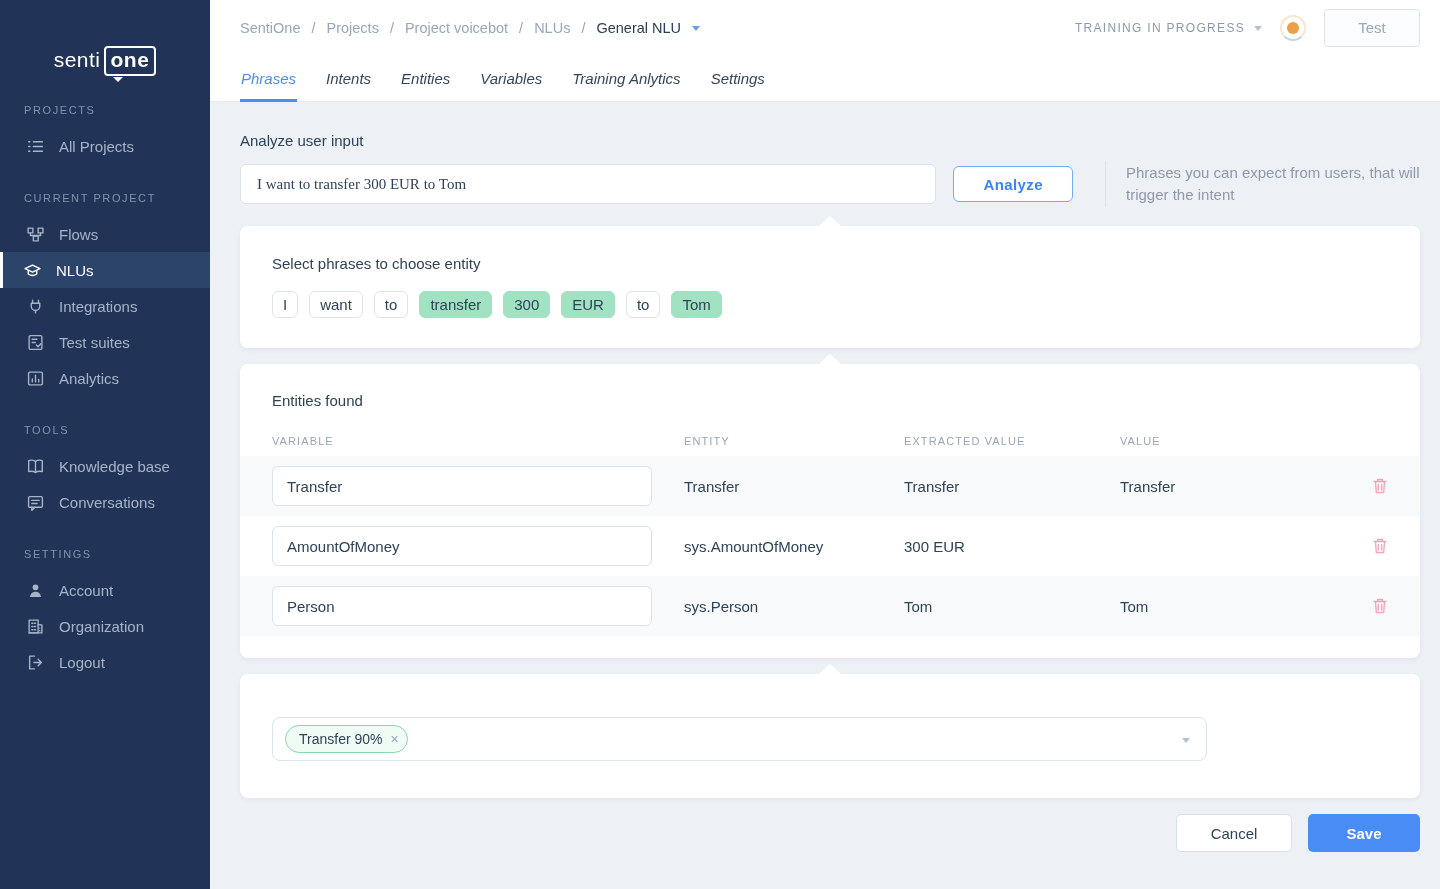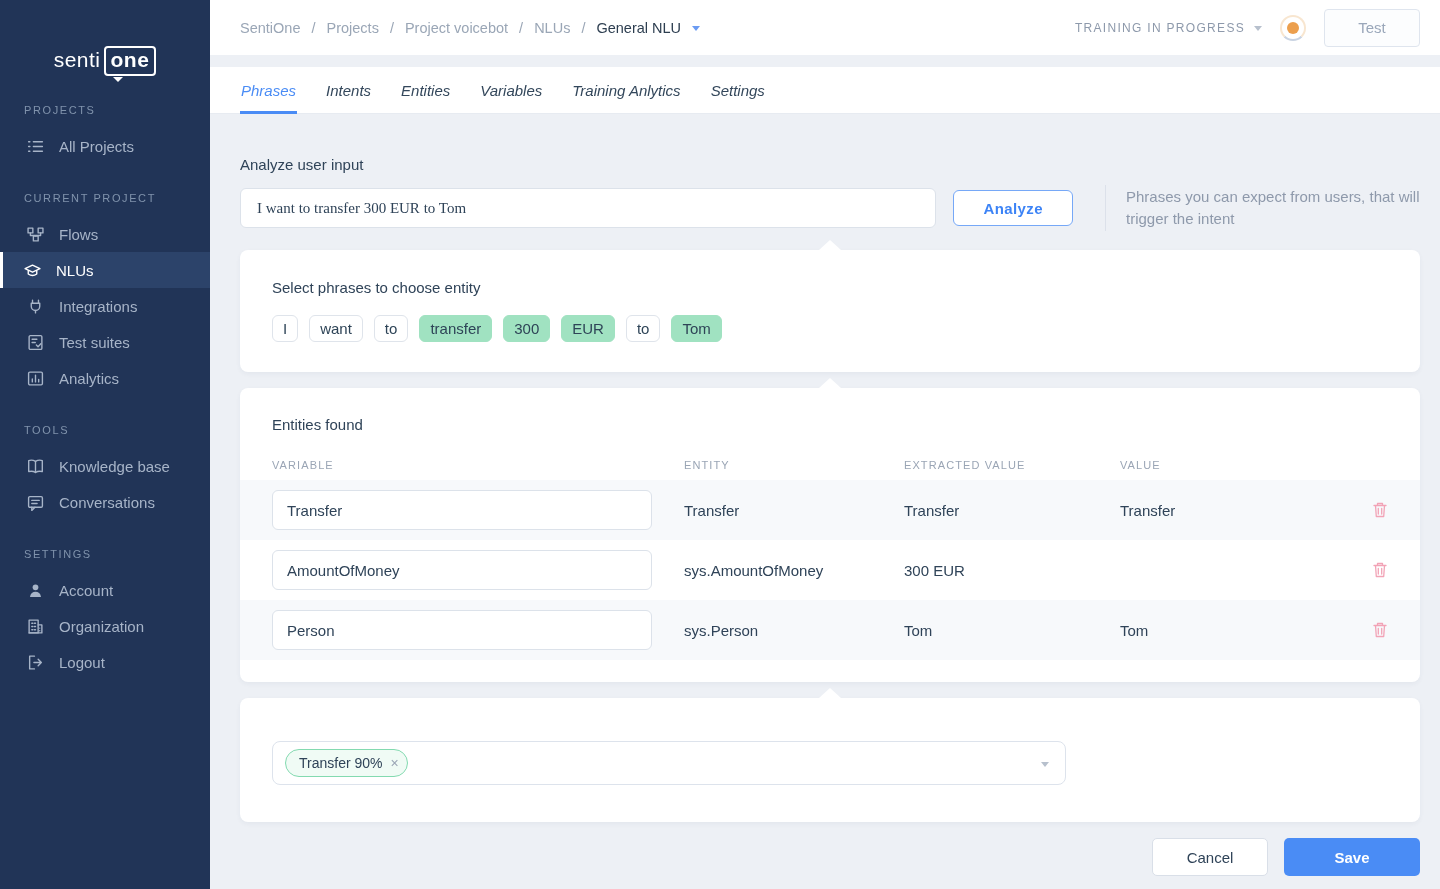--- a/index.html
+++ b/index.html
@@ -11,21 +11,21 @@
   .sidebar { width:210px; flex-shrink:0; background:#213457; padding-top:46px; }
   .logo { text-align:center; color:#fff; font-size:21px; letter-spacing:.5px; margin-bottom:26px; }
   .logo .one { display:inline-block; border:2px solid #fff; border-radius:4px; padding:0 5px 2px; margin-left:3px; position:relative; font-weight:600;}
   .logo .one::after { content:''; position:absolute; left:7px; bottom:-8px; border:5px solid transparent; border-top-color:#fff; border-bottom:none; }
   .side-section-title { padding:0 24px; font-size:11px; letter-spacing:1.6px; color:#8093ac; margin:28px 0 12px; }
   .side-item { display:flex; align-items:center; gap:15px; height:36px; padding:0 24px; font-size:15px; color:#a7b4c8; cursor:pointer; border-left:3px solid transparent; }
   .side-item svg { width:17px; height:17px; flex-shrink:0; }
   .side-item.active { background:#2c436a; color:#fff; border-left:3px solid #fff; padding-left:21px; }
 
   
-  .main { flex:1; display:flex; flex-direction:column; min-width:0;gap:12px; }
+  .main { flex:1; display:flex; flex-direction:column; min-width:0; }
   .topbar { background:#fff; height:55px; display:flex; align-items:center; justify-content:space-between; padding:0 20px 0 30px; flex-shrink:0;}
   .breadcrumb { display:flex; align-items:center; gap:11px; font-size:14.5px; color:#9aa6b6; }
   .breadcrumb .current { color:#2d3e50; }
   .caret-down-blue { width:0; height:0; border:4px solid transparent; border-top:5px solid #6b9bf2; border-bottom:none; margin-top:2px; }
   .caret-down-gray { width:0; height:0; border:4px solid transparent; border-top:5px solid #b7c0cd; border-bottom:none; margin-top:2px; }
   .topbar-right { display:flex; align-items:center; gap:18px; }
   .status { display:flex; align-items:center; gap:9px; font-size:12px; letter-spacing:1.3px; color:#8d99ab; }
   .spinner { width:26px; height:26px; border-radius:50%; border:2px solid #f8e6d0; border-bottom-color:#c9d3e2; position:relative; }
   .spinner .dot { position:absolute; inset:5px; border-radius:50%; background:#ec9f4d; }
   .train-btn { width:96px; height:38px; border:1px solid #dfe5ee; border-radius:4px; background:#fcfdfe; color:#9aa7ba; font-size:15px; font-family:inherit; }
@@ -58,27 +58,27 @@
   .table-head { display:grid; grid-template-columns:412px 220px 216px 1fr 48px; padding:0 32px; margin-top:26px; margin-bottom:9px; font-size:11px; letter-spacing:1.1px; color:#9aa5b5; }
   .t-row { display:grid; grid-template-columns:412px 220px 216px 1fr 48px; align-items:center; height:60px; padding:0 32px; font-size:15px; color:#2f4358; }
   .t-row.striped { background:#f7f9fb; }
   .var-input { width:380px; height:40px; border:1px solid #dce2ea; border-radius:6px; padding:0 14px; font-size:15px; color:#2f4358; background:#fff; font-family:inherit; outline:none; }
   .trash-btn { background:none; border:none; cursor:pointer; color:#f2a3b6; display:flex; justify-content:flex-end; padding:0; }
   .trash-btn svg { width:16px; height:18px; }
 
   .intent-card { margin-top:16px; padding:27px 32px 37px; }
   .intent-head { display:flex; justify-content:space-between; align-items:center; width:813px; }
   .create-intent { display:flex; align-items:center; gap:9px; color:#4a8cf5; font-size:15px; cursor:pointer; background:none; border:none; font-family:inherit; }
-  .intent-select { margin-top:16px; width:794px; height:44px; border:1px solid #dde3ec; border-radius:8px; background:#fff; display:flex; align-items:center; justify-content:space-between; padding:0 16px 0 12px; cursor:pointer; }
+  .intent-select { margin-top:16px; width:935px; height:44px; border:1px solid #dde3ec; border-radius:8px; background:#fff; display:flex; align-items:center; justify-content:space-between; padding:0 16px 0 12px; cursor:pointer; }
   .intent-pill { height:28px; display:inline-flex; align-items:center; gap:8px; padding:0 8px 0 13px; border:1px solid #83dab0; background:#f0fbf5; border-radius:14px; font-size:14px; color:#2f4358; }
   .pill-x { color:#9aa5b5; font-size:14px; cursor:pointer; line-height:1; }
 
   .footer-actions { display:flex; justify-content:flex-end; gap:16px; margin-top:16px; }
   .cancel-btn { width:116px; height:38px; background:#fff; border:1px solid #d9dfe8; border-radius:5px; font-size:15px; color:#2f4358; font-family:inherit; }
-  .save-btn { width:136px; height:38px; background:#4a8cf5; border:none; border-radius:5px; font-size:15px; color:#fff; font-weight:bold; font-family:inherit; }
+  .save-btn { width:112px; height:38px; background:#4a8cf5; border:none; border-radius:5px; font-size:15px; color:#fff; font-weight:bold; font-family:inherit; }
 
   svg.ic { fill:none; stroke:currentColor; stroke-width:1.3; stroke-linecap:round; stroke-linejoin:round; }
 </style>
 </head>
 <body>
 
 <div class="app">
 
   <aside class="sidebar">
     <div class="logo">

